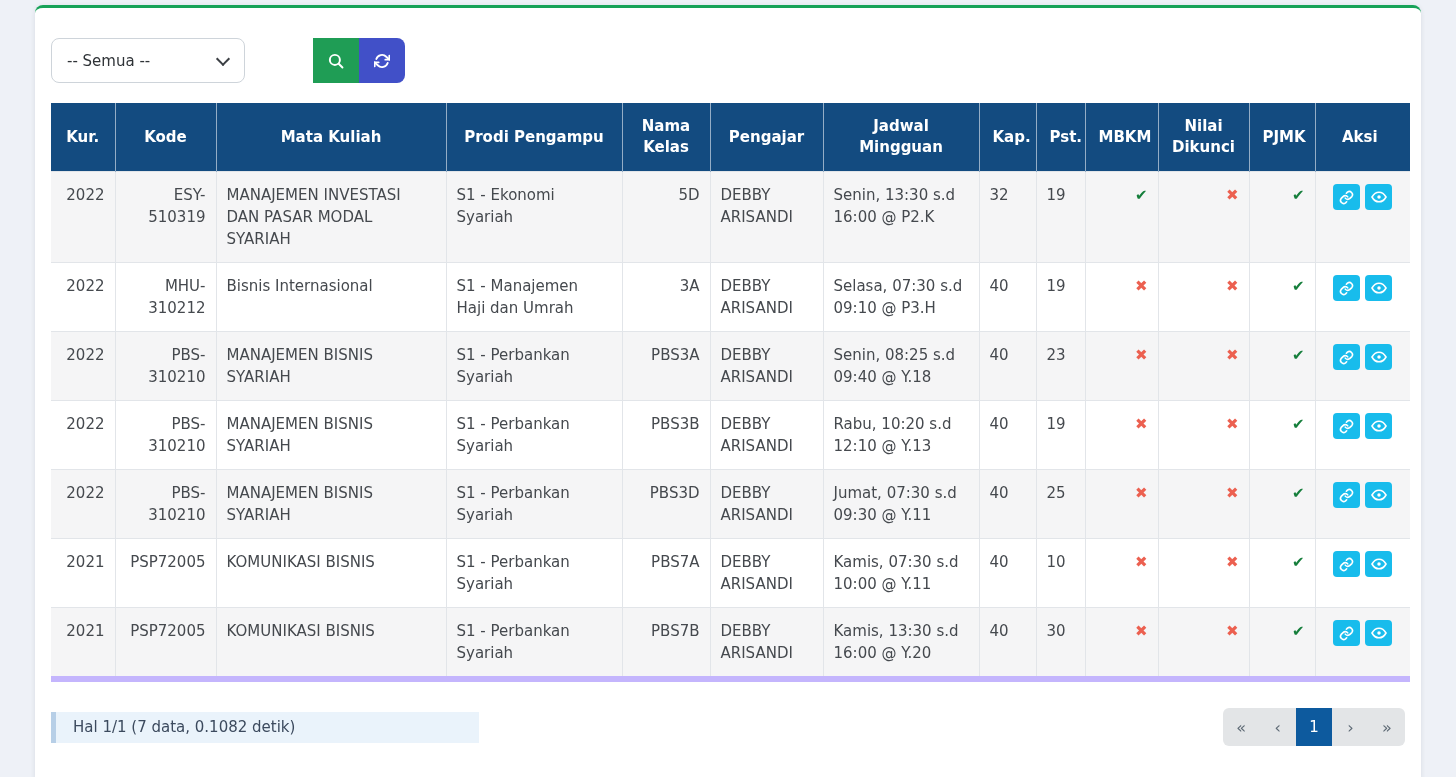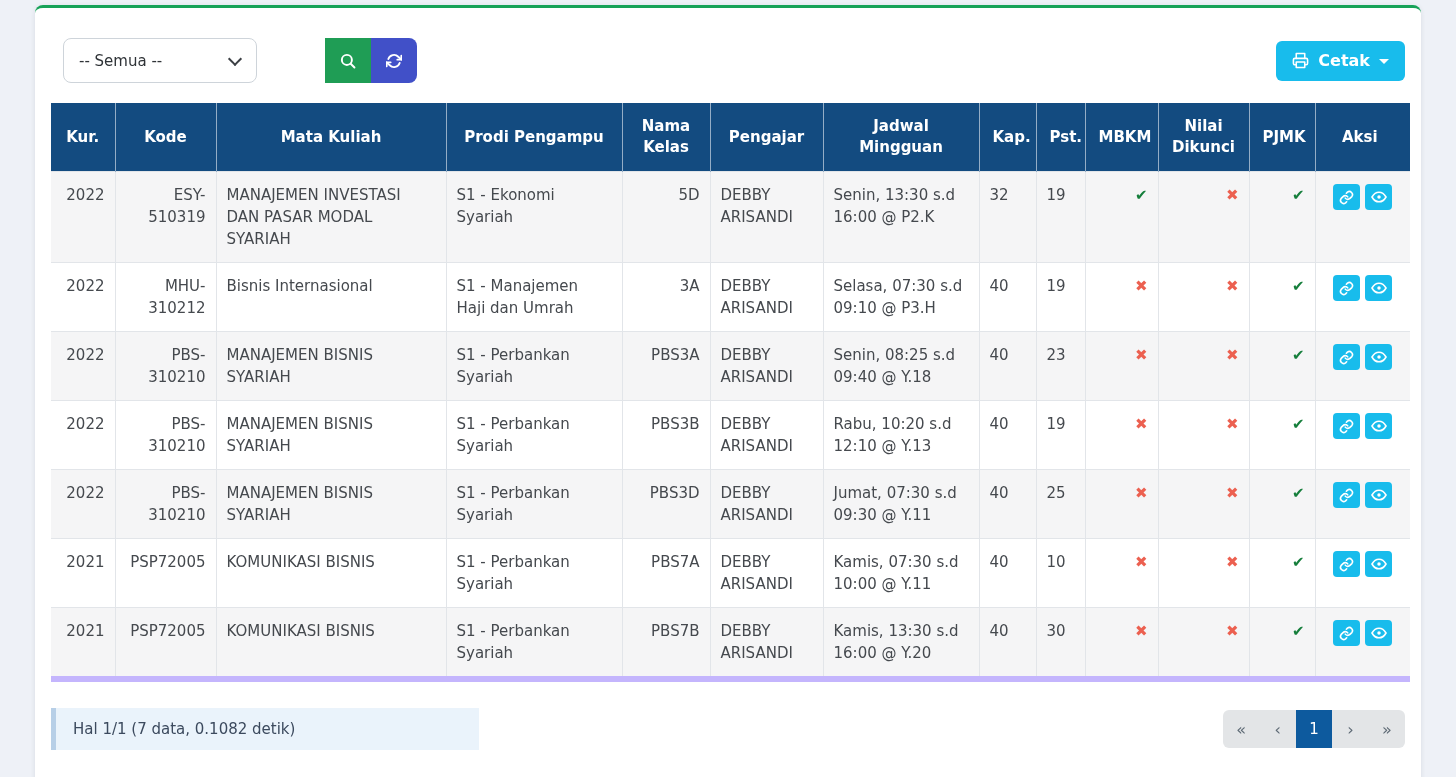--- a/index.html
+++ b/index.html
@@ -12,21 +12,21 @@
   .card {
     width:1386px; margin:5px 35px 0 35px;
     background:#fff;
     border-top:3px solid #17a258;
     border-radius:8px;
     box-shadow:0 1px 5px rgba(30,40,60,.10);
     padding:16px 16px 40px 16px;
     min-height:760px;
   }
   
-  .toolbar { display:flex; align-items:center; margin:14px 0 20px 12px;gap:28px; }
+  .toolbar { display:flex; align-items:center; margin:14px 0 20px 0;gap:28px; }
   .select-wrap { position:relative; }
   .select-wrap::after {
     content:""; position:absolute; right:17px; top:50%;
     width:8px; height:8px; margin-top:-7px;
     border-right:2px solid #3b3f44; border-bottom:2px solid #3b3f44;
     transform:rotate(45deg); pointer-events:none;
   }
   .select-wrap select {
     -webkit-appearance:none; appearance:none;
     width:194px; height:45px;
@@ -91,21 +91,21 @@
   .cross-mark { color:#ec6050; font-weight:bold; font-size:15px; }
   .actions { display:flex; gap:5px; justify-content:center; }
   .btn-action {
     width:27px; height:26px; border:none; border-radius:4px;
     background:#18bcec; cursor:pointer;
     display:flex; align-items:center; justify-content:center;
   }
   
   .table-footer { display:flex; align-items:center; margin-top:26px; }
   .status-box {
-    width:428px; height:42px;
+    width:428px; height:31px;
     background:#eaf3fb; border-left:5px solid #b7cfe7;
     display:flex; align-items:center; padding-left:17px;
     font-size:15px; color:#3c4a5e;
   }
   .select-wrap.small { margin-left:38px; }
   .select-wrap.small select { width:196px; height:38px; font-size:15px; }
   .pagination {
     margin-left:auto; margin-right:0;
     display:flex; height:38px; width:182px;
     background:#e3e5e7; border-radius:6px; overflow:hidden;
@@ -142,31 +142,20 @@
           <svg width="16" height="16" viewBox="0 0 24 24" fill="none" stroke="#fff" stroke-width="2.8" stroke-linecap="round" stroke-linejoin="round">
             <polyline points="23 4 23 10 17 10"></polyline>
               <polyline points="1 20 1 14 7 14"></polyline>
             <path d="M3.5 9a9 9 0 0 1 14.9-3.4L23 10"></path>
               <path d="M1 14l4.6 4.4A9 9 0 0 0 20.5 15"></path>
           </svg>
         </span>
       </button>
     </div>
     <div class="spacer"></div>
-    <button class="btn-print">
-      <span class="icon">
-        <svg width="17" height="17" viewBox="0 0 24 24" fill="none" stroke="#fff" stroke-width="2.2" stroke-linecap="round" stroke-linejoin="round">
-          <polyline points="6 9 6 2 18 2 18 9"></polyline>
-          <path d="M6 18H4a2 2 0 0 1-2-2v-5a2 2 0 0 1 2-2h16a2 2 0 0 1 2 2v5a2 2 0 0 1-2 2h-2"></path>
-          <rect x="6" y="14" width="12" height="8"></rect>
-        </svg>
-      </span>
-      <span>Cetak</span>
-      <span class="caret-down"></span>
-    </button>
   </div>
 
   <table>
     <colgroup>
       <col style="width:64px">
         <col style="width:101px">
         <col style="width:230px">
       <col style="width:176px">
         <col style="width:88px">
         <col style="width:113px">

